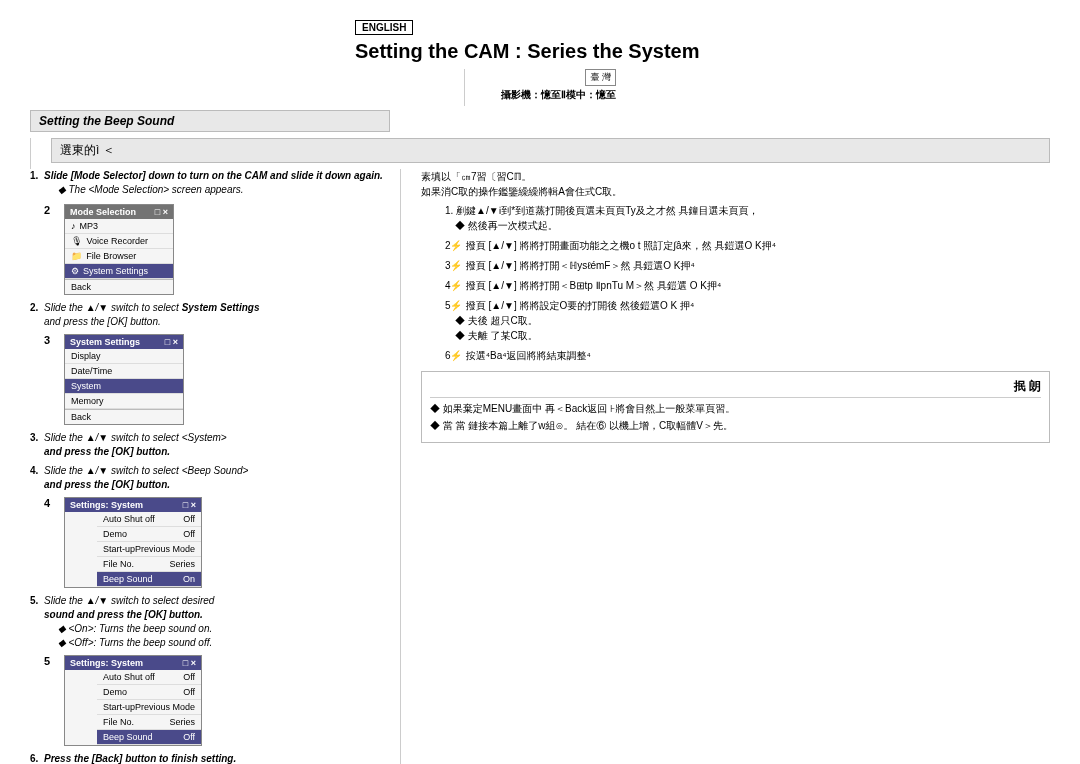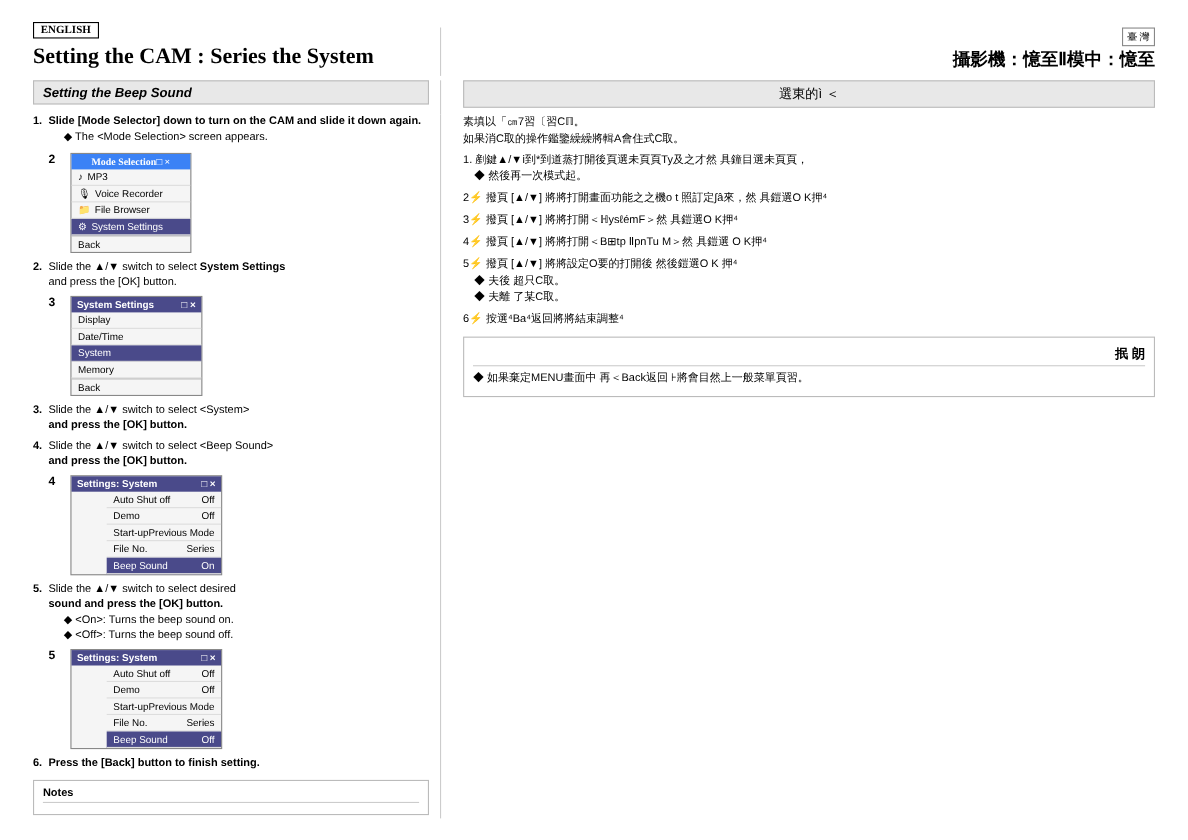--- a/index.html
+++ b/index.html
@@ -16,24 +16,23 @@
       width: 1080px;
       height: 764px;
       background: #fff;
       display: flex;
       flex-direction: column;
       padding: 20px 30px 20px 30px;
     }
     
     .top-section {
       display: flex;
-      flex-direction: row;
-      align-items: flex-end;
-      margin-bottom: 4px;
-      font-family: Liberation Serif, serif;
+      flex-direction: column;
+      align-items: center;
+      margin-bottom: 4px;
     }
     .left-col {
       width: 370px;
       flex-shrink: 0;
       padding-right: 10px;
     }
     .right-col {
       flex: 1;
       padding-left: 36px;
       border-left: 1px solid #ccc;
@@ -46,21 +45,21 @@
       font-weight: bold;
       margin-bottom: 4px;
     }
     .main-title {
       font-size: 20px;
       font-weight: bold;
       line-height: 1.2;
       margin-bottom: 6px;
     }
     .chinese-title {
-      font-size: 16px;
+      font-size: 10px;
       font-weight: bold;
       text-align: right;
       margin-bottom: 4px;
     }
     .chinese-badge {
       border: 1px solid #888;
       padding: 1px 4px;
       font-size: 9px;
       display: inline-block;
       margin-bottom: 2px;
@@ -74,21 +73,21 @@
       font-weight: bold;
       font-size: 12px;
       margin-bottom: 6px;
     }
     .section-header-chinese {
       background: #e8e8e8;
       border: 1px solid #bbb;
       padding: 3px 8px;
       font-size: 12px;
       margin-bottom: 6px;
-      text-align: center;
+      text-align: left;
     }
     
     .content-section {
       display: flex;
       flex-direction: row;
       flex: 1;
     }
     .left-content {
       width: 370px;
       flex-shrink: 0;
@@ -110,48 +109,48 @@
       font-size: 10px;
       line-height: 1.4;
     }
     .step-num {
       font-weight: bold;
       min-width: 14px;
       flex-shrink: 0;
     }
     .step-text {
       flex: 1;
+      font-style: italic;
     }
     .step-text b {
       font-weight: bold;
     }
     .step-bullet {
       margin-left: 14px;
       font-size: 10px;
       line-height: 1.4;
     }
     .bullet-item {
       display: flex;
       margin-bottom: 2px;
     }
     .panel-box {
       border: 1px solid #888;
       background: #f5f5f5;
       min-width: 110px;
       font-size: 9px;
     }
     .panel-title-bar {
-      background: #3b82f6;
+      background: #737373;
       color: #fff;
       padding: 2px 5px;
       font-size: 9px;
       font-weight: bold;
       display: flex;
-      justify-content: center;
-      font-family: Liberation Serif, serif;
+      justify-content: space-between;
     }
     .panel-item {
       padding: 2px 6px;
       border-bottom: 1px solid #ddd;
       cursor: pointer;
       font-size: 9px;
     }
     .panel-item.selected {
       background: #4a4a8a;
       color: #fff;
@@ -184,20 +183,21 @@
       display: flex;
       margin-bottom: 3px;
       font-size: 10px;
       line-height: 1.4;
     }
     
     .ch-step {
       font-size: 10px;
       line-height: 1.5;
       margin-bottom: 5px;
+      margin-left: 24px;
     }
     .ch-intro {
       font-size: 10px;
       line-height: 1.5;
       margin-bottom: 4px;
     }
     
     .sys-panel {
       border: 1px solid #888;
       background: #f5f5f5;
@@ -254,21 +254,21 @@
       <div style="display:flex;justify-content:space-between;align-items:center;">
         <div></div>
         <div>
           <span class="chinese-badge">臺 灣</span>
         </div>
       </div>
       <div class="chinese-title">攝影機：憶至Ⅱ模中：憶至</div>
     </div>
   </div>
 
-  <div style="display:flex;">
+  <div style="display:flex;flex-direction:column;">
     <div class="left-col">
       <div class="section-header">
         <i>Setting the Beep Sound</i>
       </div>
     </div>
     <div style="flex:1;padding-left:20px;border-left:1px solid #ccc;">
       <div class="section-header-chinese">選東的ì ＜</div>
     </div>
   </div>
 
@@ -462,16 +462,19 @@
       </div>
       <div class="ch-step">
         6⚡ 按選⁴Ba⁴返回將將結束調整⁴
       </div>
 
       <div class="ch-notes-box">
         <div class="ch-notes-title">抿 朗</div>
         <div class="notes-item">
           <span>◆ 如果棄定MENU畫面中 再＜Back返回 ⊦將會目然上一般菜單頁習。</span>
         </div>
+        <div class="notes-item">
+          <span>◆ 當 當 鏈接本篇上離了w組⊙。 結在⑥ 以機上增，C取幅體V＞先。</span>
+        </div>
       </div>
     </div>
   </div>
 </div>
 
 </body></html>

